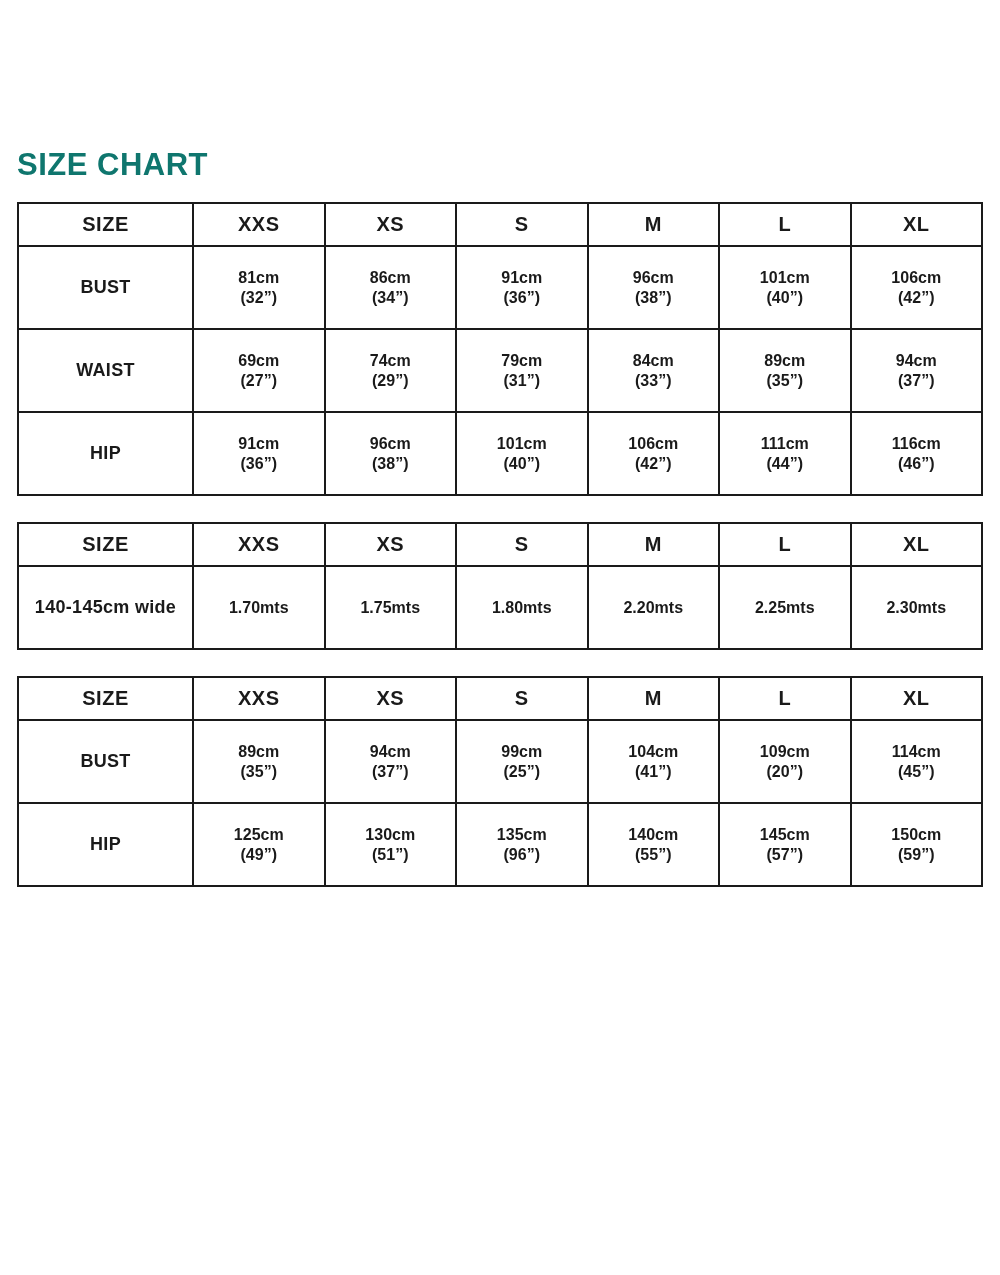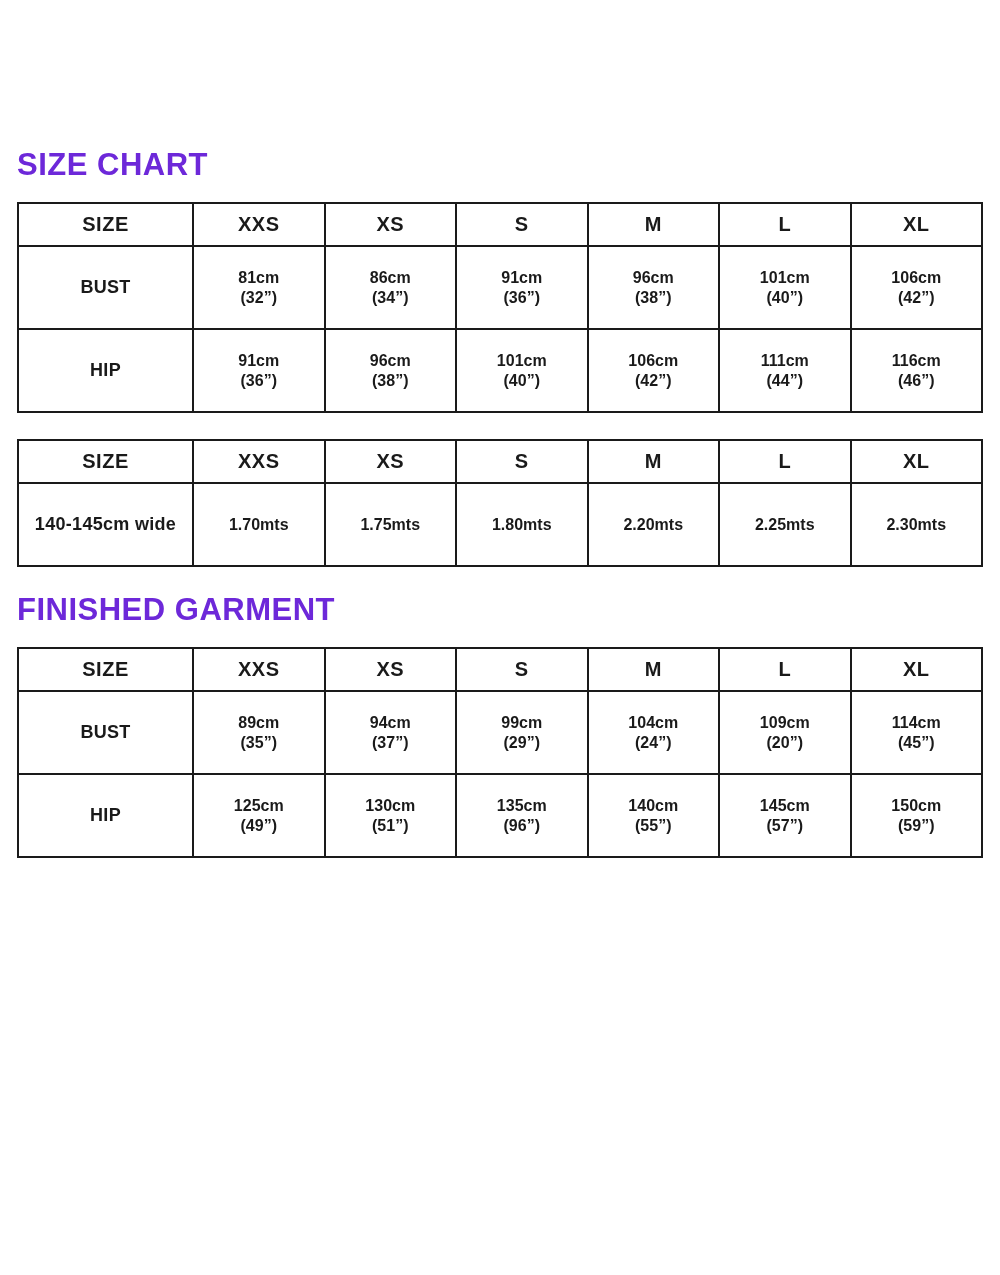--- a/index.html
+++ b/index.html
@@ -20,21 +20,21 @@
   }
   .section {
     margin-bottom: 26px;
   }
   .section-title {
     font-size: 31px;
     font-weight: 700;
     letter-spacing: 0.5px;
     line-height: 34px;
     margin: 0 0 20px 0;
-    color: #6d28d9;
+    color: #0f766e;
   }
   table.size-table {
     width: 100%;
     border-collapse: collapse;
     table-layout: fixed;
     padding-left: 14px;
   }
   col.label-col { width: 175px; }
   table.size-table th,
   table.size-table td {
@@ -107,20 +107,35 @@
           <td>91cm
 (36”)</td>
           <td>96cm
 (38”)</td>
           <td>101cm
 (40”)</td>
           <td>106cm
 (42”)</td>
         </tr>
         <tr>
+          <th class="row-label">WAIST</th>
+          <td>69cm
+(27”)</td>
+          <td>74cm
+(29”)</td>
+          <td>79cm
+(31”)</td>
+          <td>84cm
+(33”)</td>
+          <td>89cm
+(35”)</td>
+          <td>94cm
+(37”)</td>
+        </tr>
+        <tr>
           <th class="row-label">HIP</th>
           <td>91cm
 (36”)</td>
           <td>96cm
 (38”)</td>
           <td>101cm
 (40”)</td>
           <td>106cm
 (42”)</td>
           <td>111cm
@@ -162,21 +177,20 @@
           <td>1.80mts</td>
           <td>2.20mts</td>
           <td>2.25mts</td>
           <td>2.30mts</td>
         </tr>
       </tbody>
     </table>
   </div>
 
   <div class="section">
-    <h2 class="section-title">FINISHED GARMENT</h2>
     <table class="size-table">
       <colgroup>
         <col class="label-col">
           <col>
           <col>
           <col>
           <col>
           <col>
           <col>
       </colgroup>
@@ -192,23 +206,23 @@
         </tr>
       </thead>
       <tbody>
         <tr>
           <th class="row-label">BUST</th>
           <td>89cm
 (35”)</td>
           <td>94cm
 (37”)</td>
           <td>99cm
-(29”)</td>
+(25”)</td>
           <td>104cm
-(24”)</td>
+(41”)</td>
           <td>109cm
 (20”)</td>
           <td>114cm
 (45”)</td>
         </tr>
         <tr>
           <th class="row-label">HIP</th>
           <td>125cm
 (49”)</td>
           <td>130cm

